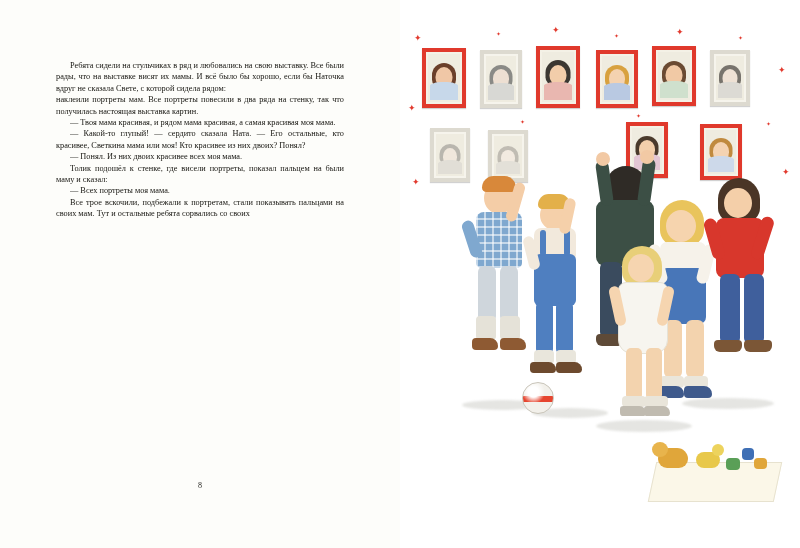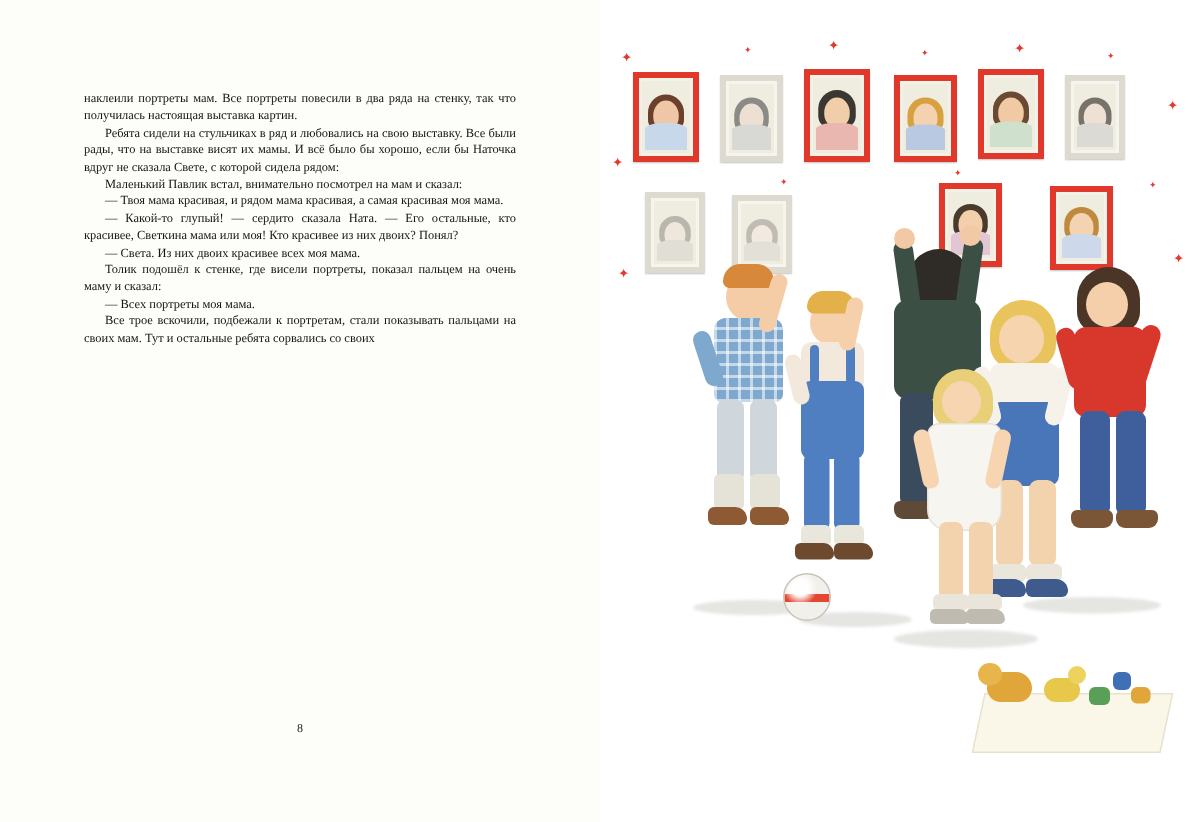--- a/index.html
+++ b/index.html
@@ -154,27 +154,26 @@
     filter: blur(1px);
   }
 </style>
 </head>
 <body>
 
 <div class="page">
 
   <div class="text-page">
     <div class="text-col">
+      <p class="para indent">Ребята сидели на стульчиках в ряд и любовались на свою выставку. Все были рады, что на выставке висят их мамы. И всё было бы хорошо, если бы Наточка вдруг не сказала Свете, с которой сидела рядом:</p>
       <p class="para">наклеили портреты мам. Все портреты повесили в два ряда на стенку, так что получилась настоящая выставка картин.</p>
-      <p class="para indent">Ребята сидели на стульчиках в ряд и любовались на свою выставку. Все были рады, что на выставке висят их мамы. И всё было бы хорошо, если бы Наточка вдруг не сказала Свете, с которой сидела рядом:</p>
-      <p class="para indent">Маленький Павлик встал, внимательно посмотрел на мам и сказал:</p>
       <p class="para indent">— Твоя мама красивая, и рядом мама красивая, а самая красивая моя мама.</p>
       <p class="para indent">— Какой-то глупый! — сердито сказала Ната. — Его остальные, кто красивее, Светкина мама или моя! Кто красивее из них двоих? Понял?</p>
-      <p class="para indent">— Света. Из них двоих красивее всех моя мама.</p>
-      <p class="para indent">Толик подошёл к стенке, где висели портреты, показал пальцем на очень маму и сказал:</p>
+      <p class="para indent">— Понял. Из них двоих красивее всех моя мама.</p>
+      <p class="para indent">Толик подошёл к стенке, где висели портреты, показал пальцем на были маму и сказал:</p>
       <p class="para indent">— Всех портреты моя мама.</p>
       <p class="para indent">Все трое вскочили, подбежали к портретам, стали показывать пальцами на своих мам. Тут и остальные ребята сорвались со своих</p>
     </div>
     <div class="folio">8</div>
   </div>
 
   <div class="art-page">
     <div class="wall"></div>
 
     <span class="star" style="left:14px; top:34px;">✦</span>

